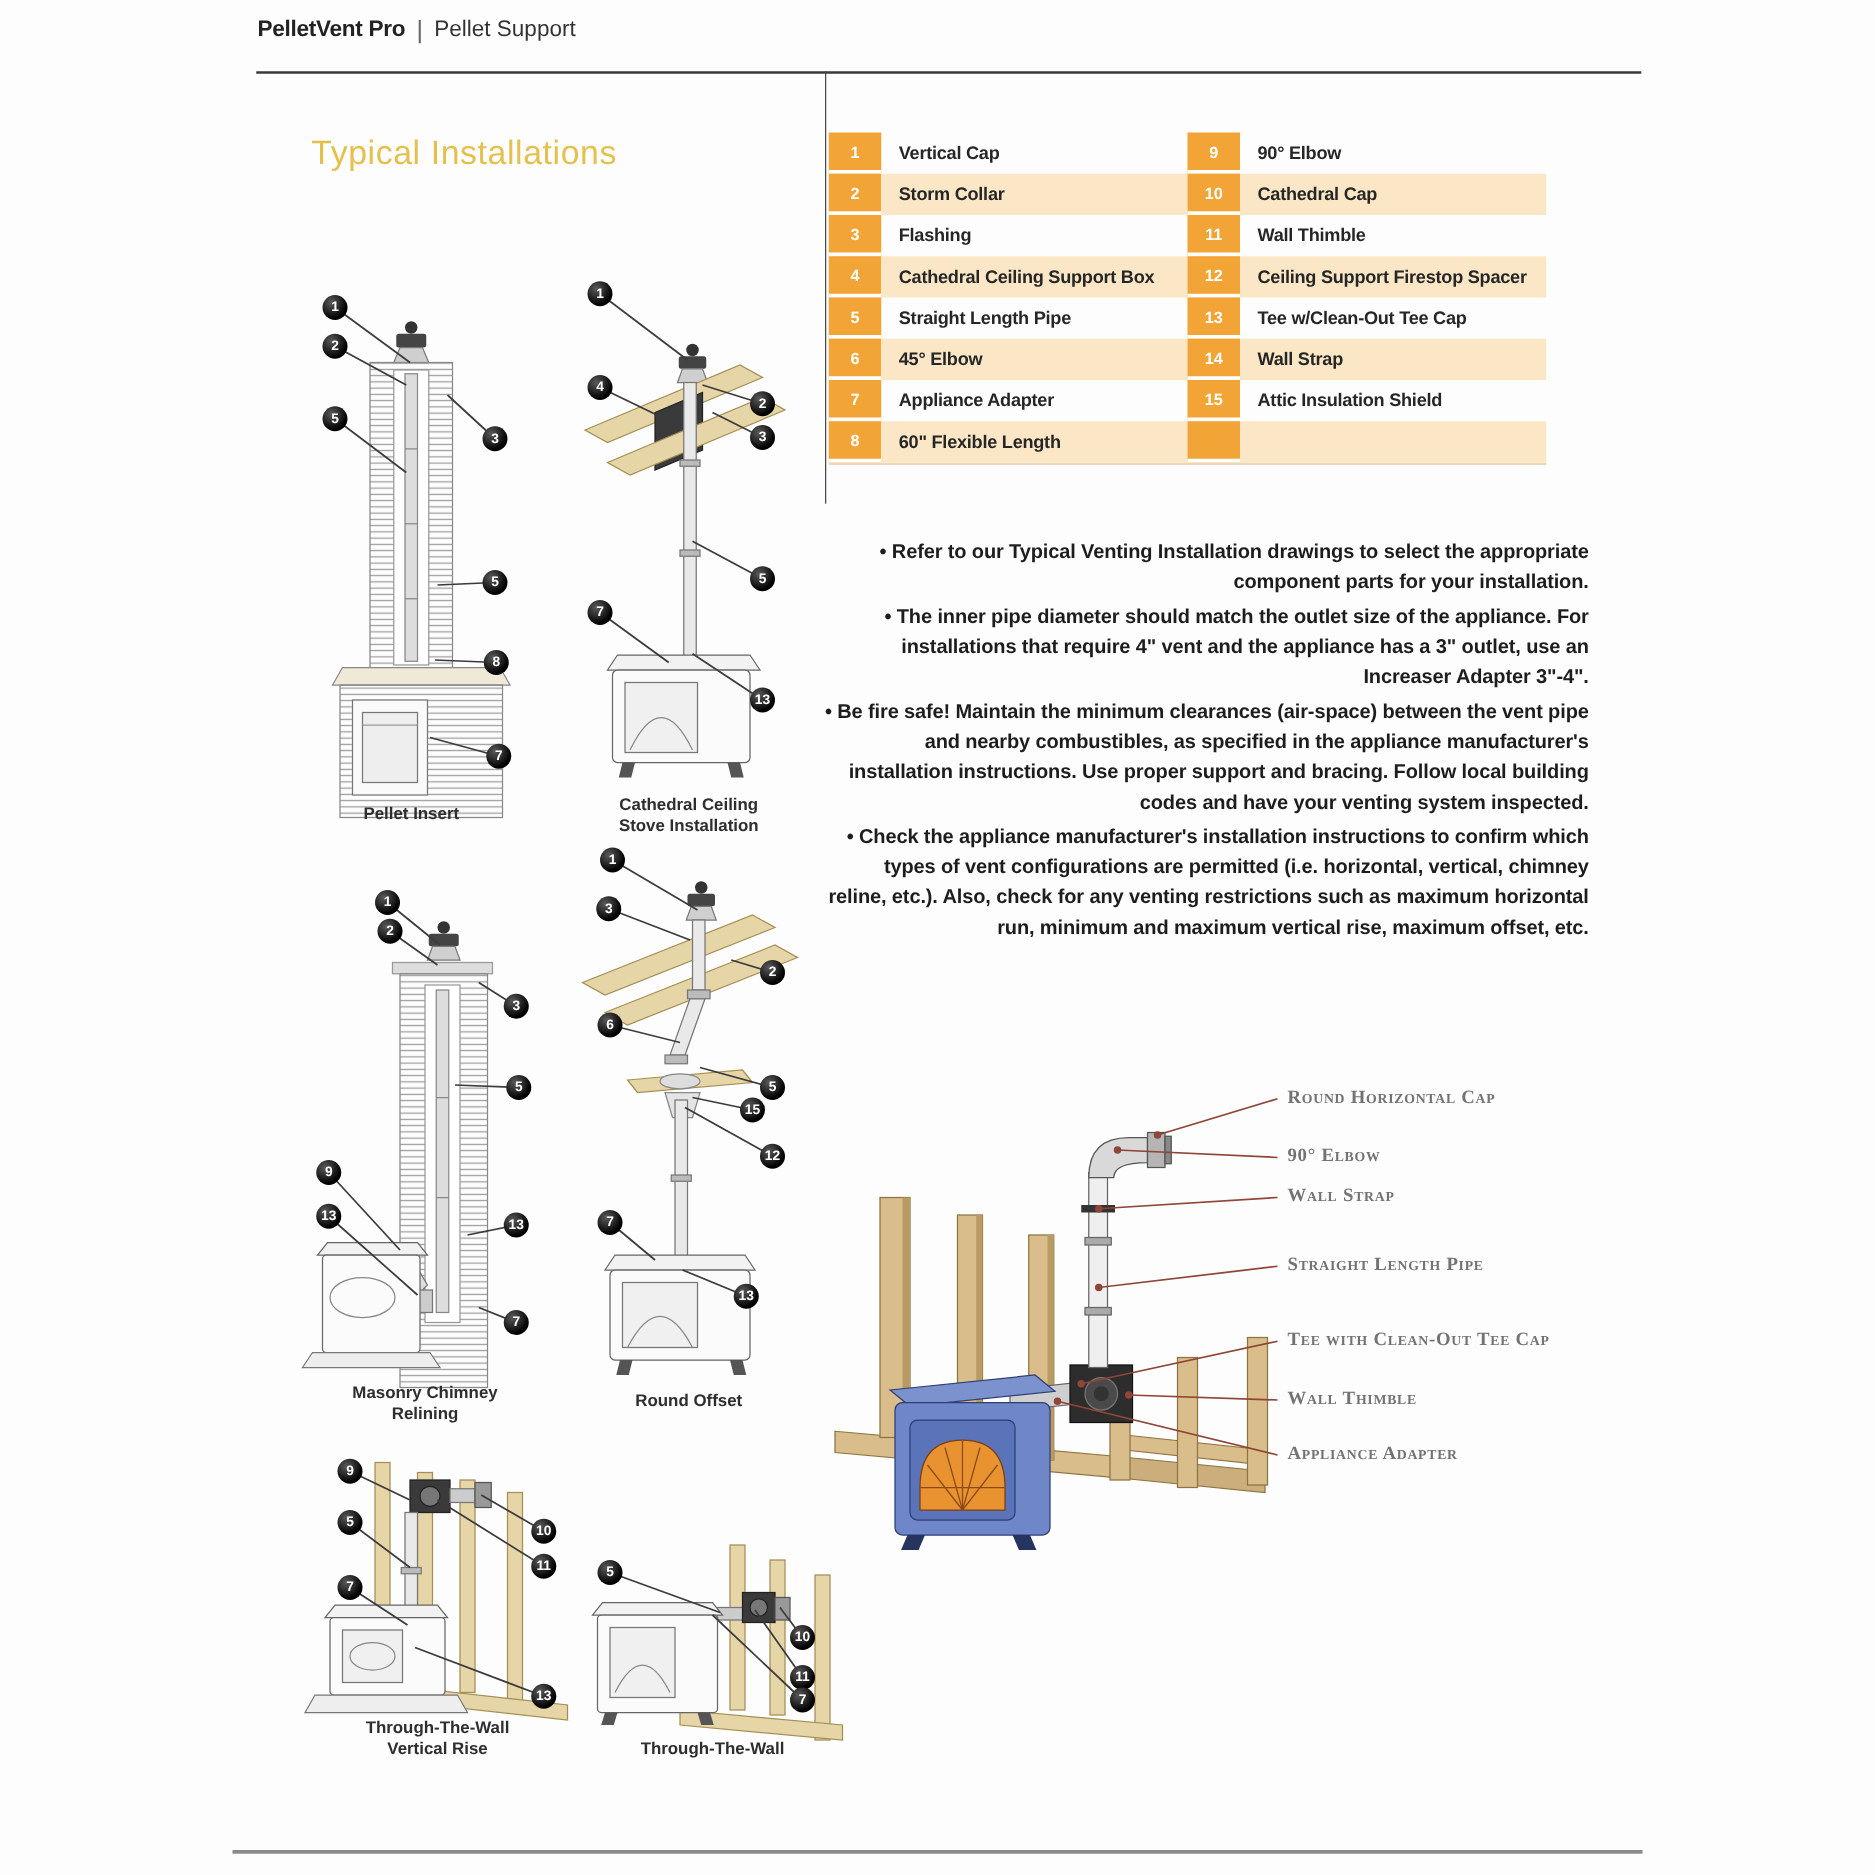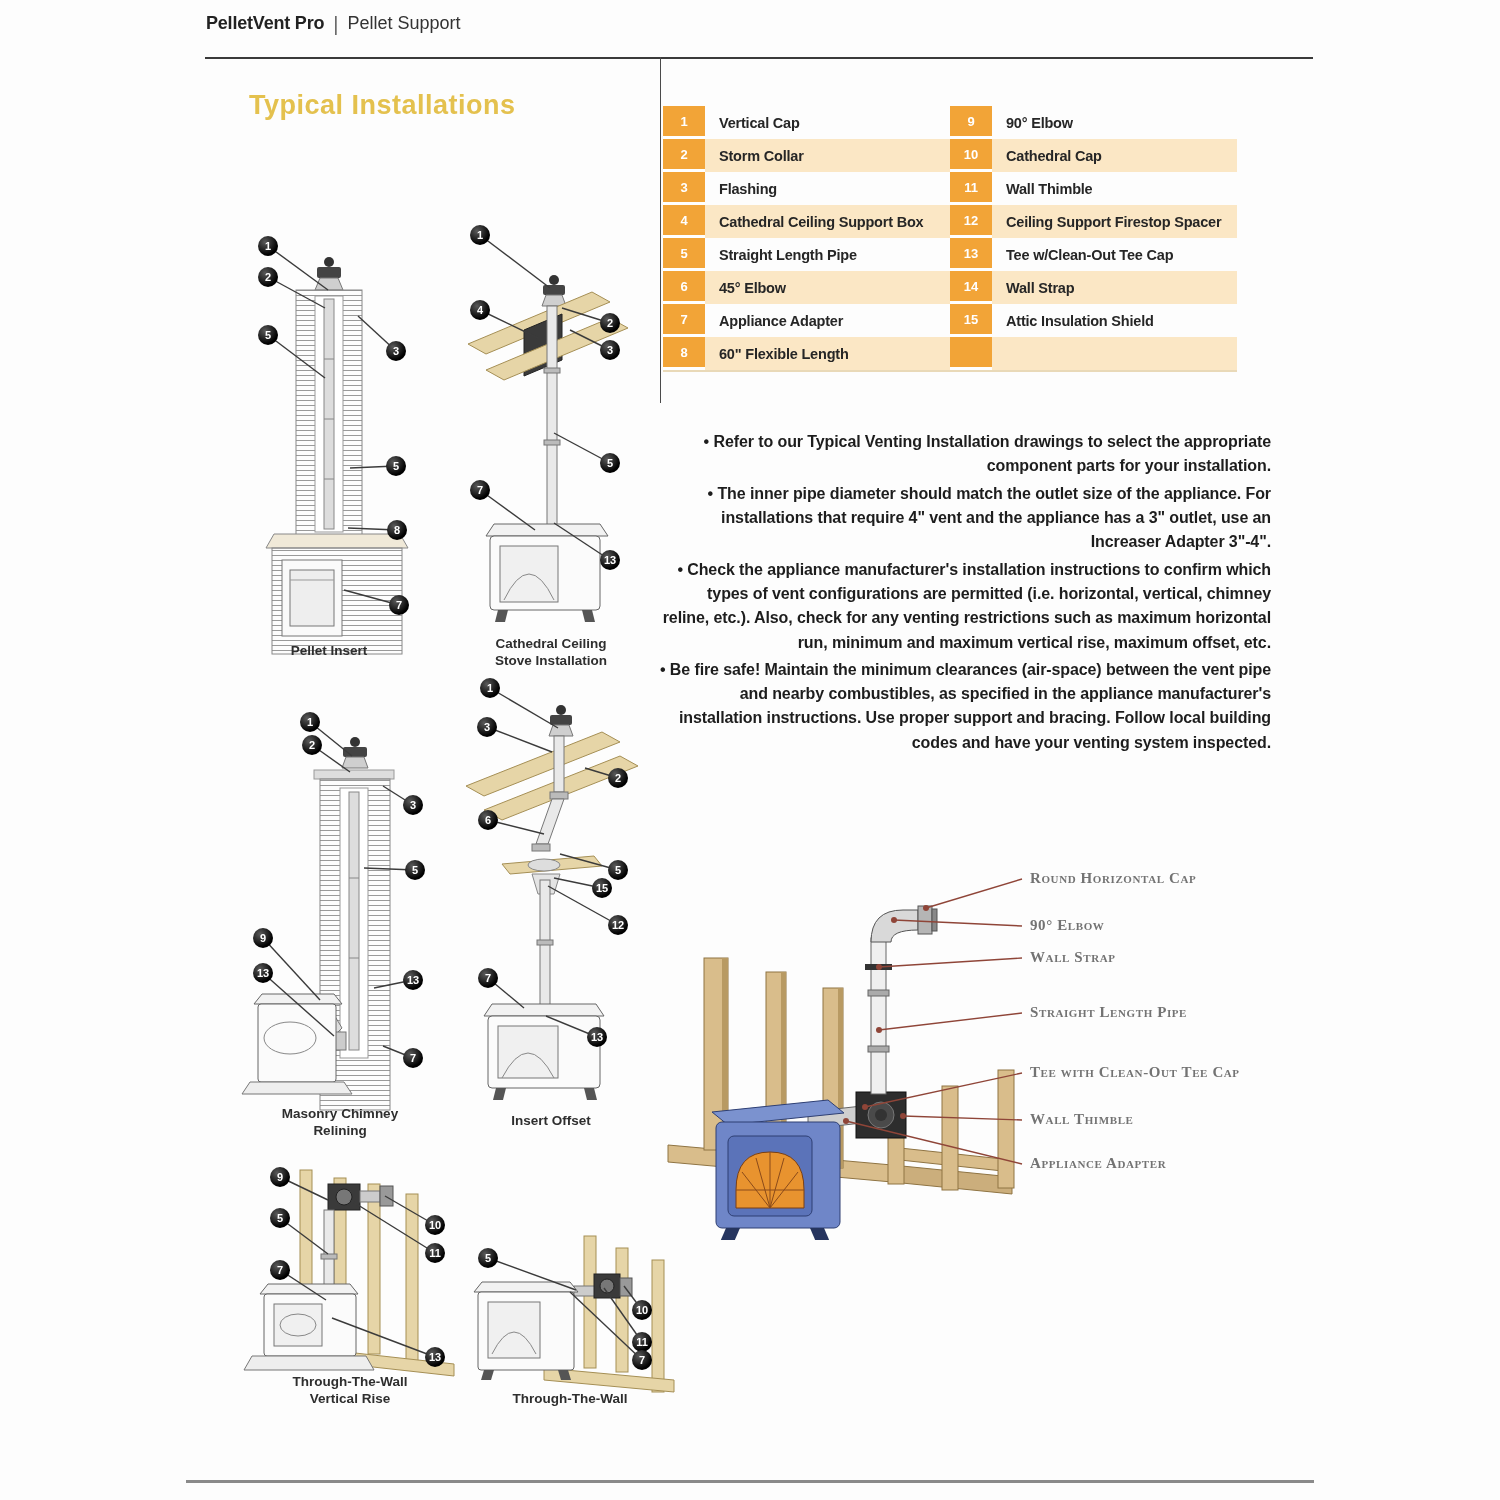--- a/index.html
+++ b/index.html
@@ -7,21 +7,21 @@
 
   
   .brand-line{position:absolute;left:206px;top:13px;font-size:18px;color:#222;display:flex;align-items:flex-start;}
   .brand{font-weight:800;letter-spacing:-.2px;}
   .sep{color:#666;font-weight:300;margin:0 9px;font-size:20px;}
   .subtitle{font-weight:400;color:#333;}
   .rule-top{position:absolute;left:205px;top:57px;width:1108px;height:2px;background:#3a3a3a;}
   .rule-v{position:absolute;left:660px;top:57px;width:1px;height:346px;background:#4a4a4a;}
   .rule-bottom{position:absolute;left:186px;top:1480px;width:1128px;height:3px;background:#8a8a8a;}
 
-  .section-title{position:absolute;left:249px;top:90px;font-size:27px;color:#E4C14E;letter-spacing:.5px;font-weight:700;}
+  .section-title{position:absolute;left:249px;top:107px;font-size:27px;color:#E4C14E;letter-spacing:.5px;font-weight:400;}
 
   
   .key{position:absolute;left:663px;top:106px;width:574px;border-bottom:2px solid #E9D9B8;}
   .key-header{background:#1a1a1a;color:#fff;font-weight:700;font-size:17px;padding:0 10px;height:27px;line-height:27px;}
   .key-body{display:flex;}
   .key-col{width:50%;}
   .key-row{display:flex;height:33px;}
   .key-col .key-row:nth-child(even) .key-label{background:#FBE7C5;}
   .key-num{width:42px;background:#F2A437;color:#fff;font-weight:700;font-size:13px;display:flex;align-items:center;justify-content:center;border-bottom:3px solid #fff;box-sizing:border-box;}
   .key-label{flex:1;display:flex;align-items:center;padding-left:14px;font-weight:700;font-size:14.5px;color:#262626;letter-spacing:-.2px;}
@@ -128,22 +128,22 @@
             <div class="key-num"></div>
             <div class="key-label"></div>
           </div>
         </div>
     </div>
   </div>
 
   <div class="notes">
       <p>• Refer to our Typical Venting Installation drawings to select the appropriate component parts for your installation.</p>
       <p>• The inner pipe diameter should match the outlet size of the appliance. For installations that require 4" vent and the appliance has a 3" outlet, use an Increaser Adapter 3"-4".</p>
+      <p>• Be fire safe! Maintain the minimum clearances (air-space) between the vent pipe and nearby combustibles, as specified in the appliance manufacturer's installation instructions. Use proper support and bracing. Follow local building codes and have your venting system inspected.</p>
       <p>• Check the appliance manufacturer's installation instructions to confirm which types of vent configurations are permitted (i.e. horizontal, vertical, chimney reline, etc.). Also, check for any venting restrictions such as maximum horizontal run, minimum and maximum vertical rise, maximum offset, etc.</p>
-      <p>• Be fire safe! Maintain the minimum clearances (air-space) between the vent pipe and nearby combustibles, as specified in the appliance manufacturer's installation instructions. Use proper support and bracing. Follow local building codes and have your venting system inspected.</p>
     </div>
 
   <div class="diagram" style="left: 228px; top: 228px; width: 202px; height: 432px;">
     <svg class="art" viewBox="0 0 202 432">
       <defs>
           <pattern id="hatch1" width="10" height="5" patternUnits="userSpaceOnUse">
             <path d="M0 2.5 H10" stroke="#9a9a9a" stroke-width="1"></path>
           </pattern>
         </defs>
       <circle cx="101" cy="34" r="5" fill="#333"></circle>
@@ -306,21 +306,21 @@
   <div class="callout" style="left: 50px; top: 20px;">1</div>
       <div class="callout" style="left: 47px; top: 59px;">3</div>
       <div class="callout" style="left: 178px; top: 110px;">2</div>
       <div class="callout" style="left: 48px; top: 152px;">6</div>
       <div class="callout" style="left: 178px; top: 202px;">5</div>
       <div class="callout" style="left: 162px; top: 220px;">15</div>
       <div class="callout" style="left: 178px; top: 257px;">12</div>
       <div class="callout" style="left: 48px; top: 310px;">7</div>
       <div class="callout" style="left: 157px; top: 369px;">13</div>
       <div class="diagram-caption">
-        <div>Insert Offset</div>
+        <div>Round Offset</div>
       </div>
     </div>
 
   <div class="diagram" style="left: 238px; top: 1158px; width: 224px; height: 250px;">
     <svg class="art" viewBox="0 0 224 250">
       <rect x="62" y="12" width="12" height="176" fill="#E6D5A7" stroke="#A58F55"></rect>
       <rect x="96" y="20" width="12" height="168" fill="#E6D5A7" stroke="#A58F55"></rect>
       <rect x="130" y="26" width="12" height="170" fill="#E6D5A7" stroke="#A58F55"></rect>
       <rect x="168" y="36" width="12" height="176" fill="#E6D5A7" stroke="#A58F55"></rect>
       <path d="M54 188 L216 206 L216 218 L54 200 Z" fill="#E6D5A7" stroke="#A58F55"></path>

